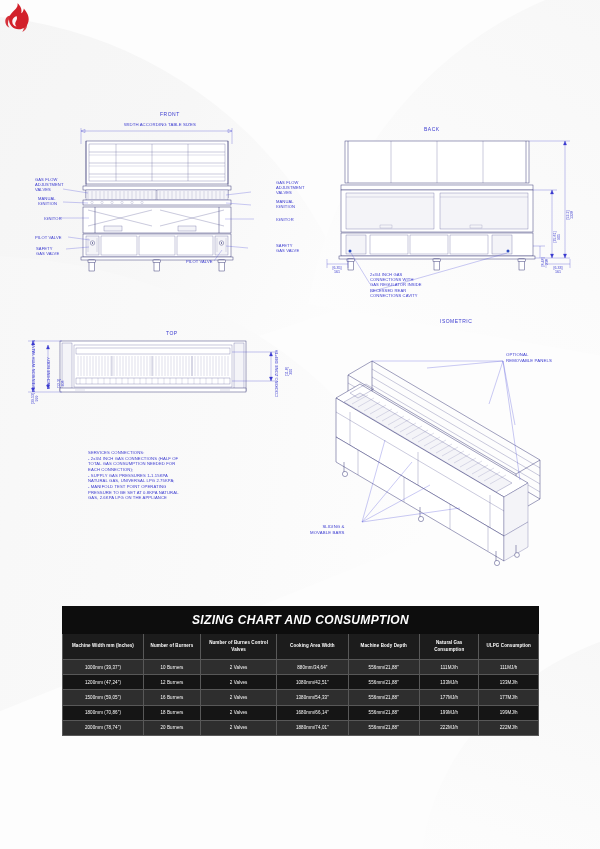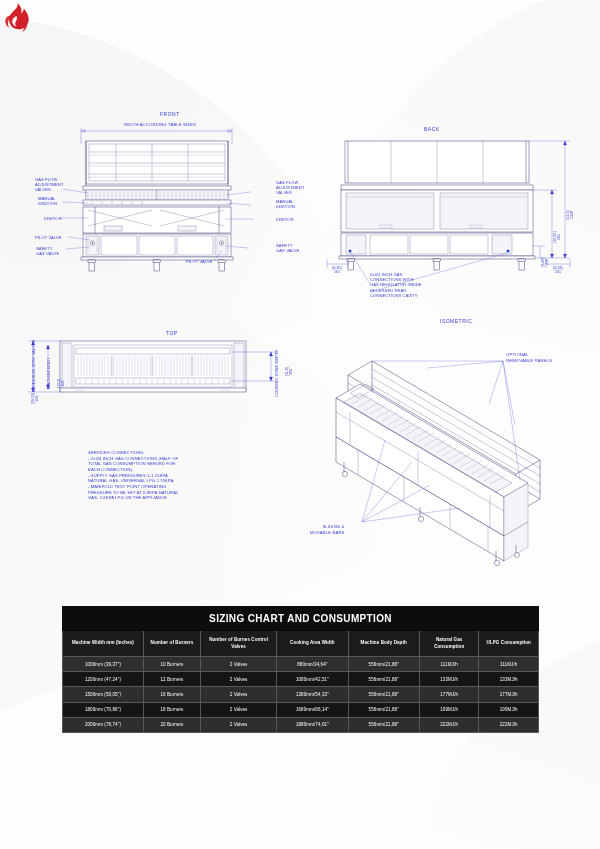--- a/index.html
+++ b/index.html
@@ -81,25 +81,26 @@
   #sizing-table {
     position:absolute;
     left:62px; top:606px;
     width:477px;
   }
   table { border-collapse:collapse; width:100%; }
   .tbl-title {
     background:#0d0d0d;
     color:#ffffff;
     text-align:center;
-    font-size:10px;
+    font-size:12px;
     font-weight:bold;
     letter-spacing:.35px;
     padding:6px 0 6px;
     border:1px solid #0d0d0d;
+    font-style:italic;
   }
   th {
     background:#1c1c1c;
     color:#ffffff;
     font-size:4.5px;
     font-weight:bold;
     line-height:1.45;
     text-align:center;
     padding:6px 1px;
     border:.6px solid #585858;

